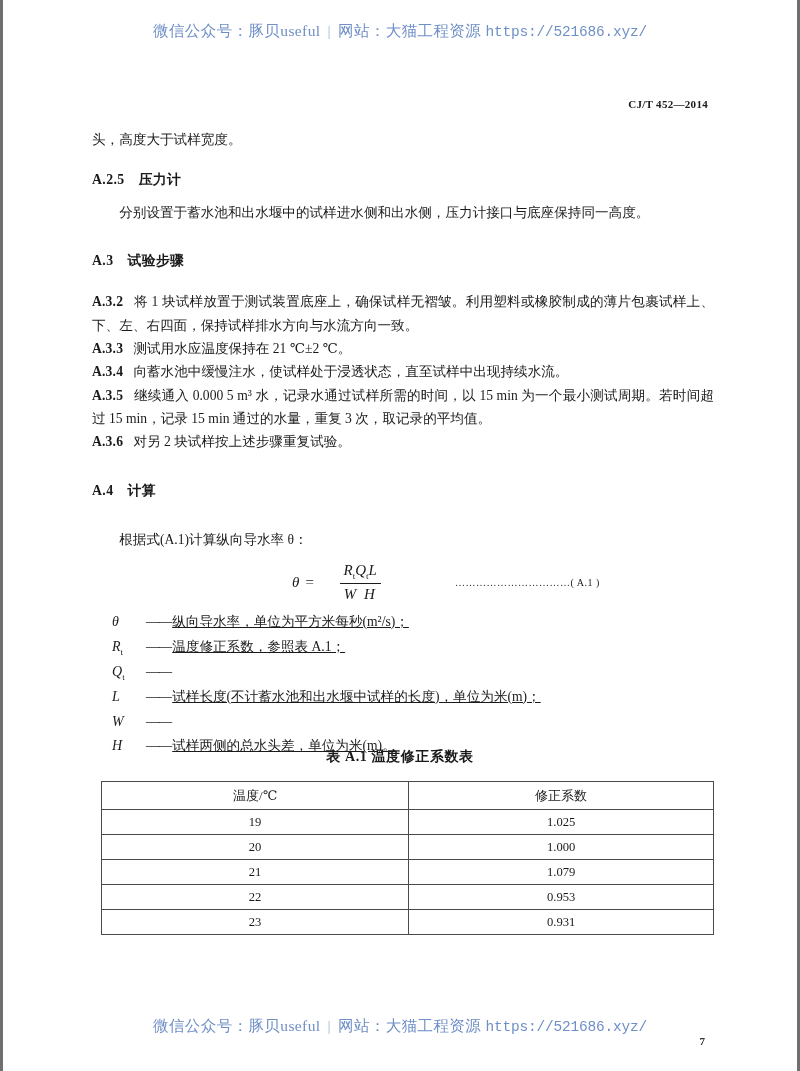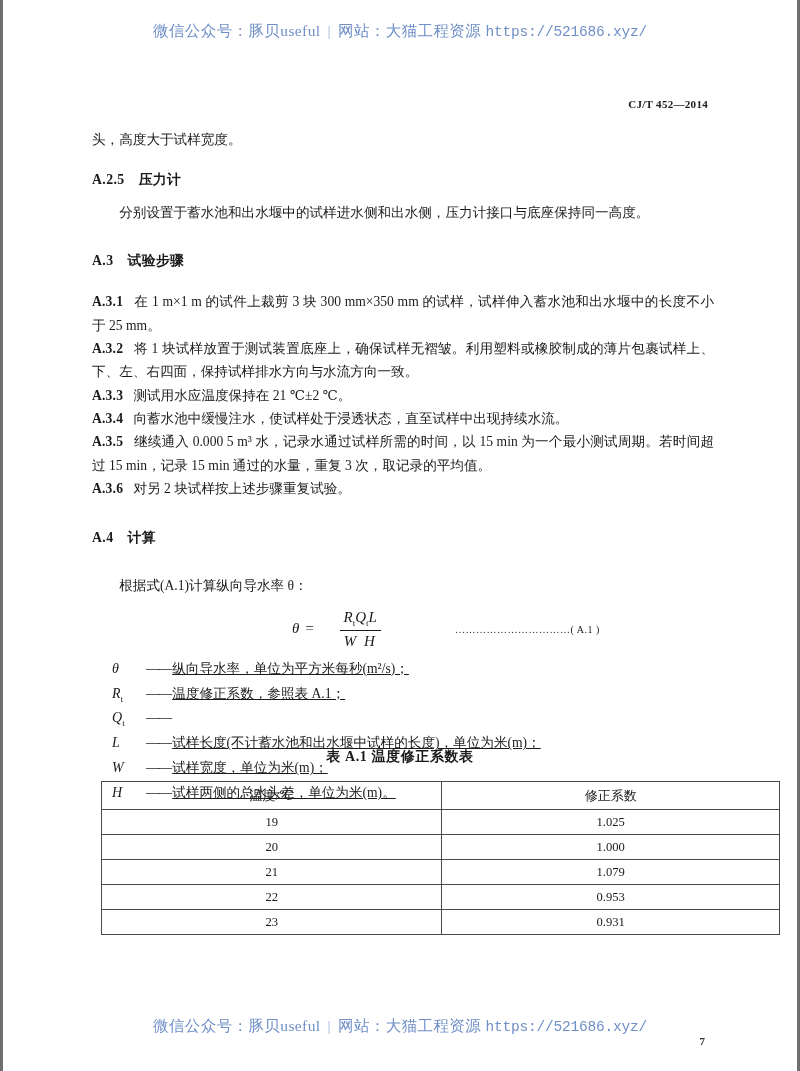--- a/index.html
+++ b/index.html
@@ -165,21 +165,21 @@
     top: 748px;
     text-align: center;
     font-weight: bold;
     font-size: 14px;
     letter-spacing: 0.6px;
   }
   #coef-table {
     position: absolute;
     left: 98px;
     top: 781px;
-    width: 679px;
+    width: 613px;
     border-collapse: collapse;
     font-size: 12.6px;
     table-layout: fixed;
   }
   #coef-table th, #coef-table td {
     border: 1.15px solid #4a4a4a;
     text-align: center;
     height: 24px;
     padding: 0;
     font-weight: normal;
@@ -231,21 +231,20 @@
     <p class="para indent">分别设置于蓄水池和出水堰中的试样进水侧和出水侧，压力计接口与底座保持同一高度。</p>
 
     <div class="gap-l"></div>
 
     <h3 class="heading">
       <span class="h-num">A.3</span><span>试验步骤</span>
     </h3>
 
     <div class="gap-m"></div>
 
-    <p class="para"><span class="numtag">A.3.1</span>&nbsp;&nbsp;&nbsp;<span>在 1 m×1 m 的试件上裁剪 3 块 300 mm×350 mm 的试样，试样伸入蓄水池和出水堰中的长度不小于 25 mm。</span></p>
 
     <p class="para"><span class="numtag">A.3.2</span>&nbsp;&nbsp;&nbsp;<span>将 1 块试样放置于测试装置底座上，确保试样无褶皱。利用塑料或橡胶制成的薄片包裹试样上、下、左、右四面，保持试样排水方向与水流方向一致。</span></p>
 
     <p class="para"><span class="numtag">A.3.3</span>&nbsp;&nbsp;&nbsp;<span>测试用水应温度保持在 21 ℃±2 ℃。</span></p>
 
     <p class="para"><span class="numtag">A.3.4</span>&nbsp;&nbsp;&nbsp;<span>向蓄水池中缓慢注水，使试样处于浸透状态，直至试样中出现持续水流。</span></p>
 
     <p class="para"><span class="numtag">A.3.5</span>&nbsp;&nbsp;&nbsp;<span>继续通入 0.000 5 m³ 水，记录水通过试样所需的时间，以 15 min 为一个最小测试周期。若时间超过 15 min，记录 15 min 通过的水量，重复 3 次，取记录的平均值。</span></p>
 
     <p class="para"><span class="numtag">A.3.6</span>&nbsp;&nbsp;&nbsp;<span>对另 2 块试样按上述步骤重复试验。</span></p>
@@ -294,21 +293,20 @@
       <li>
         <span style="flex:0 0 20px;"></span>
         <span class="sym"><span>L</span><sub></sub></span>
         <span class="dash">——</span>
         <span class="desc">试样长度(不计蓄水池和出水堰中试样的长度)，单位为米(m)；</span>
       </li>
       <li>
         <span style="flex:0 0 20px;"></span>
         <span class="sym"><span>W</span><sub></sub></span>
         <span class="dash">——</span>
-        <span class="desc">试样宽度，单位为米(m)；</span>
       </li>
       <li>
         <span style="flex:0 0 20px;"></span>
         <span class="sym"><span>H</span><sub></sub></span>
         <span class="dash">——</span>
         <span class="desc">试样两侧的总水头差，单位为米(m)。</span>
       </li>
     </ul>
 
   </div>

